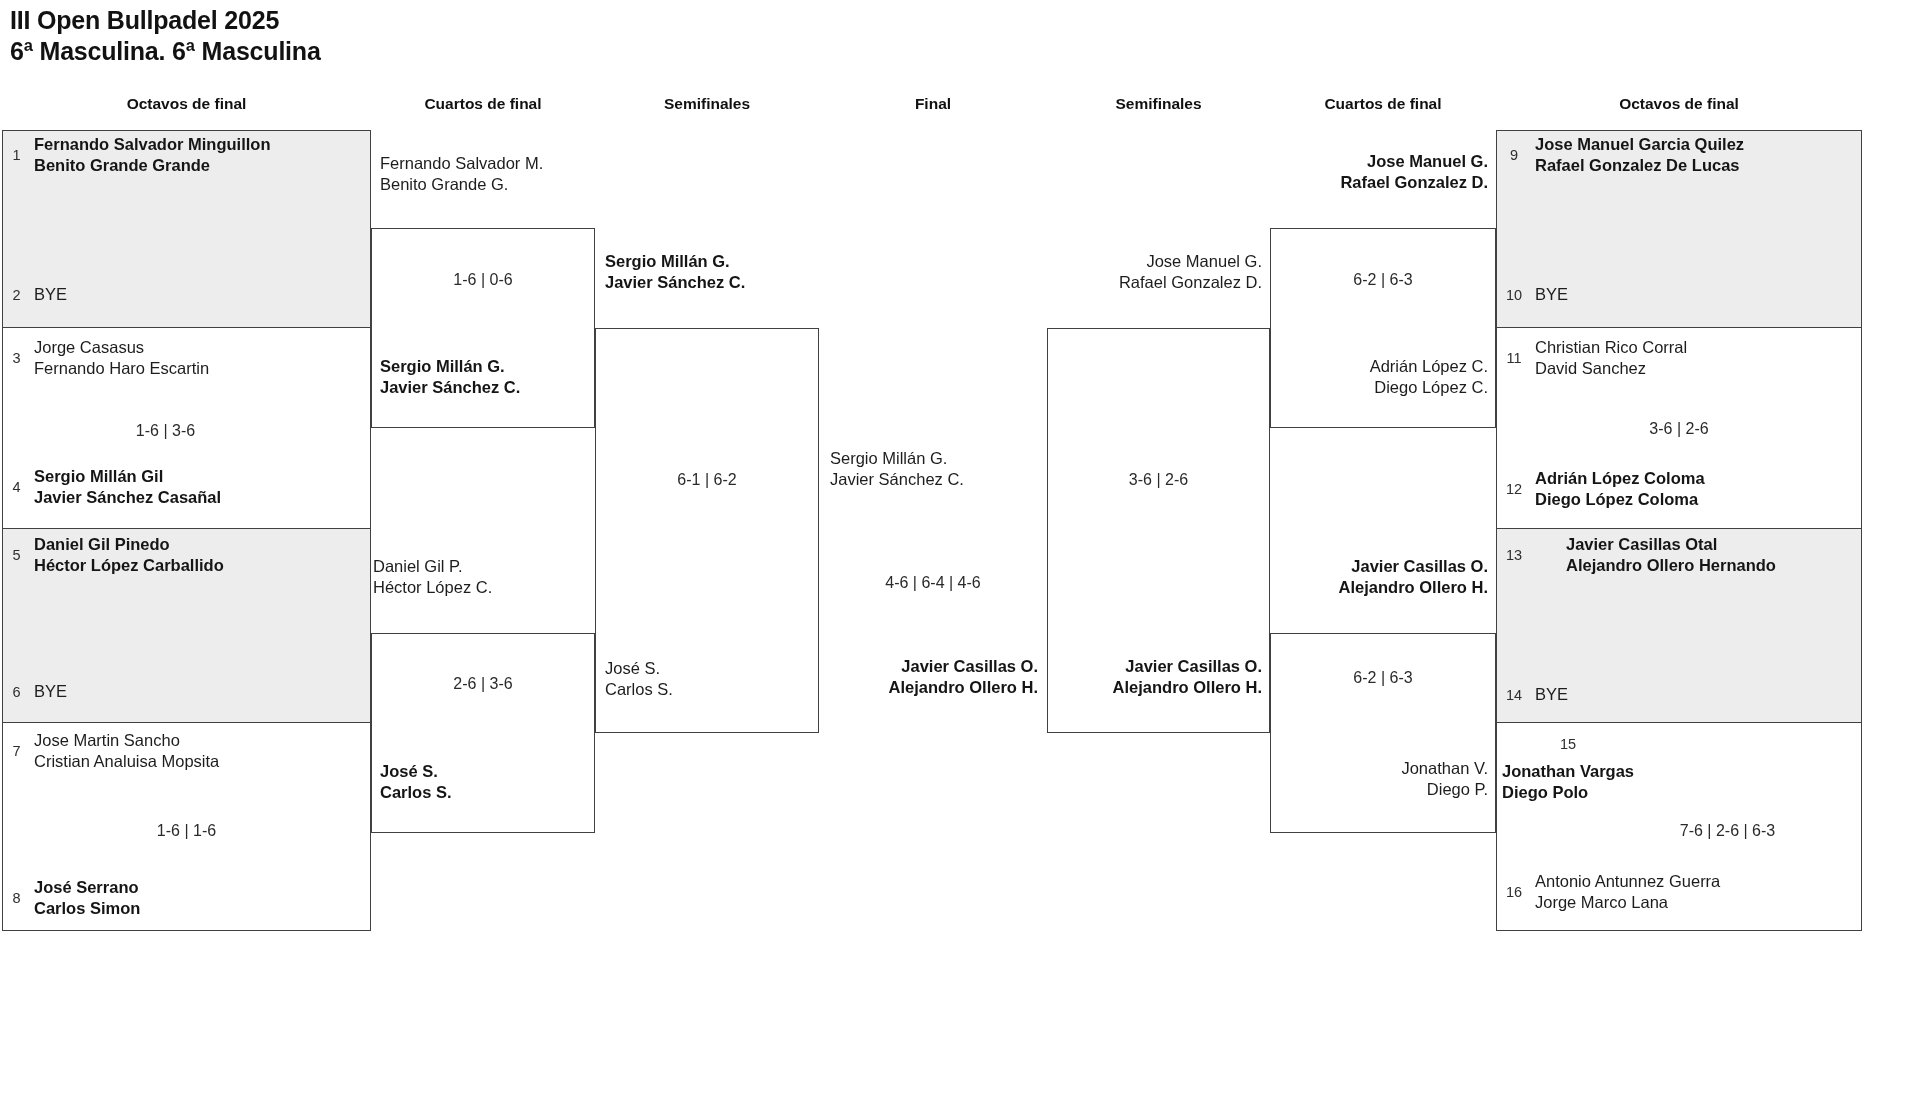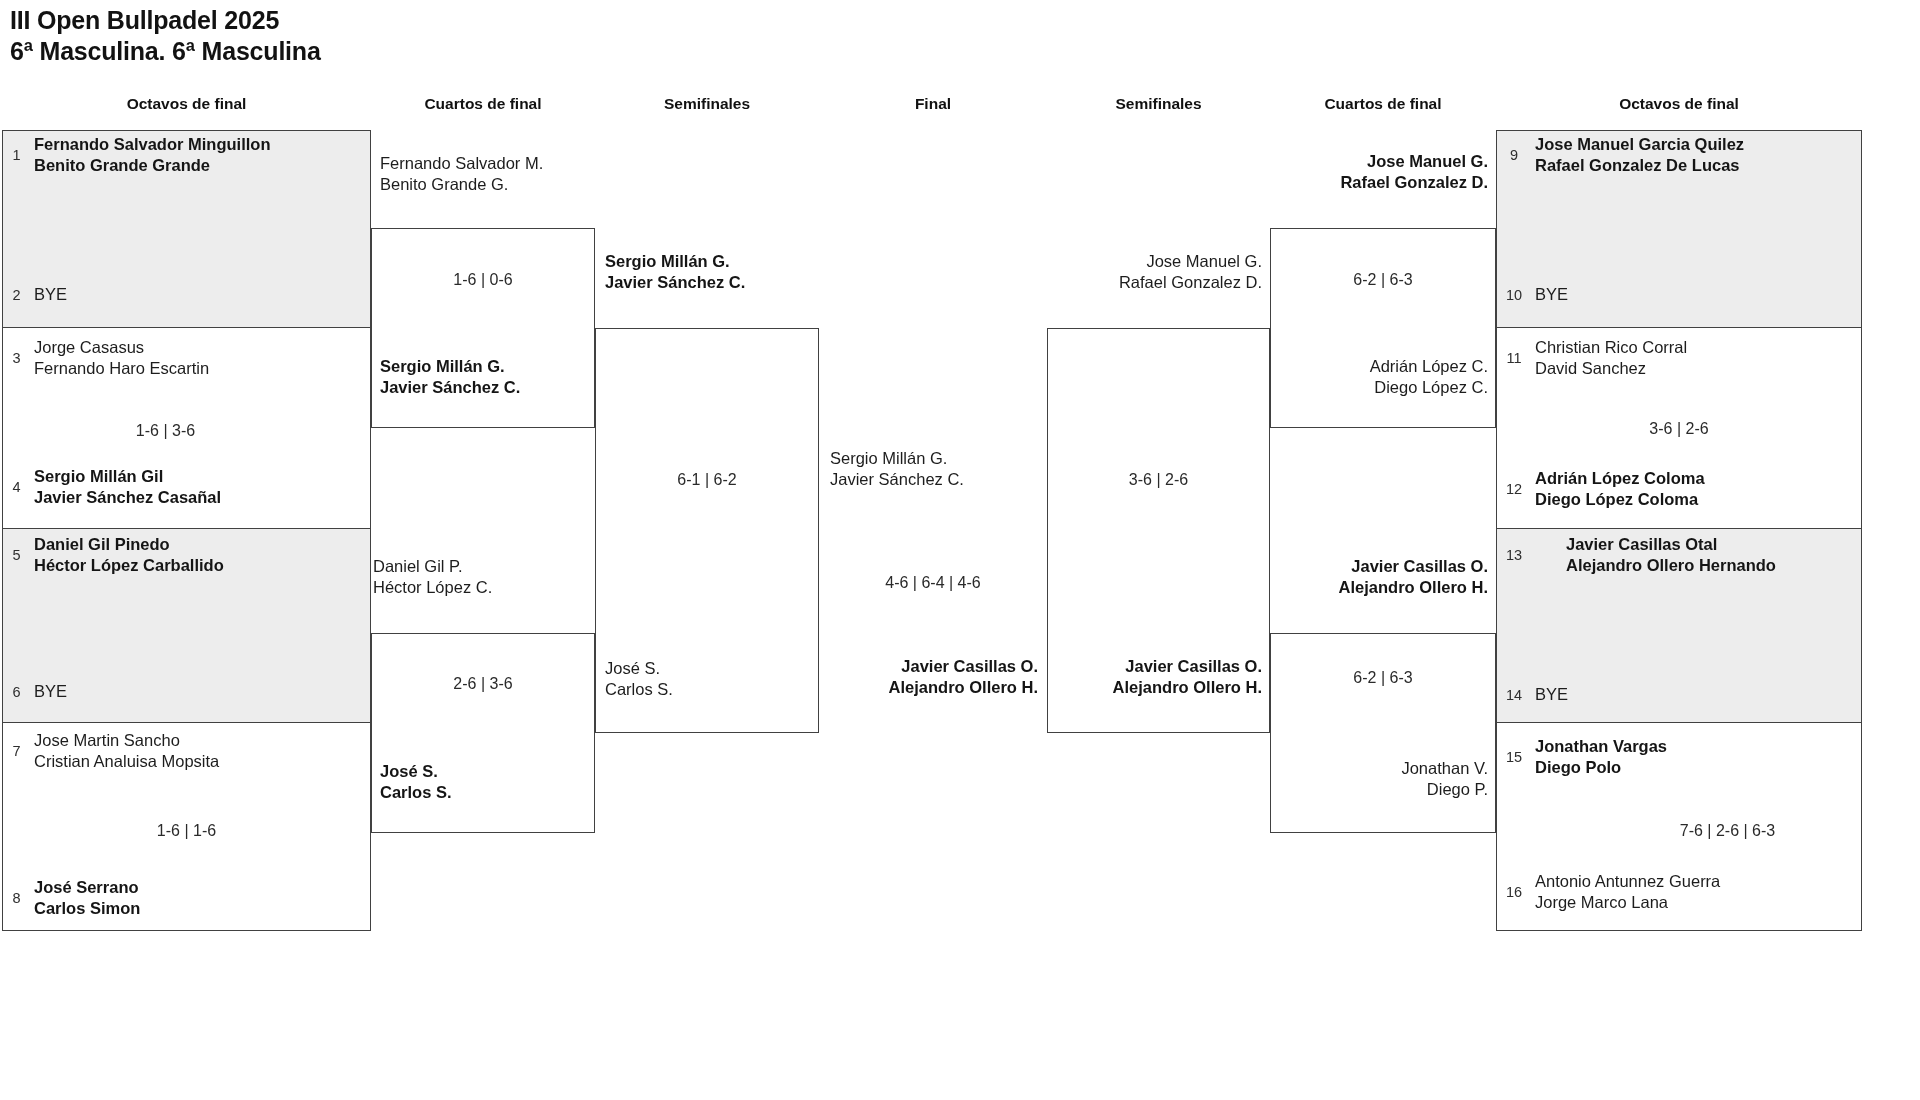--- a/index.html
+++ b/index.html
@@ -171,21 +171,21 @@
         <span class="nm">Alejandro Ollero Hernando</span>
       </span>
   </div>
   <div class="team" style="left:1502px;top:684px;">
     <span class="seed seed2">14</span>
     <span class="names">
         <span class="nm">BYE</span>
       </span>
   </div>
 
-  <div class="team bold" style="left:1502px;top:736px;">
+  <div class="team bold" style="left:1502px;top:736px;flex-direction:column;">
     <span class="seed seed2">15</span>
     <span class="names">
         <span class="nm">Jonathan Vargas</span>
         <span class="nm">Diego Polo</span>
       </span>
   </div>
   <div class="score" style="left:1496px;top:821px;width:405px;margin-left:29px;">7-6 | 2-6 | 6-3</div>
   <div class="team" style="left:1502px;top:871px;">
     <span class="seed seed2">16</span>
     <span class="names">

